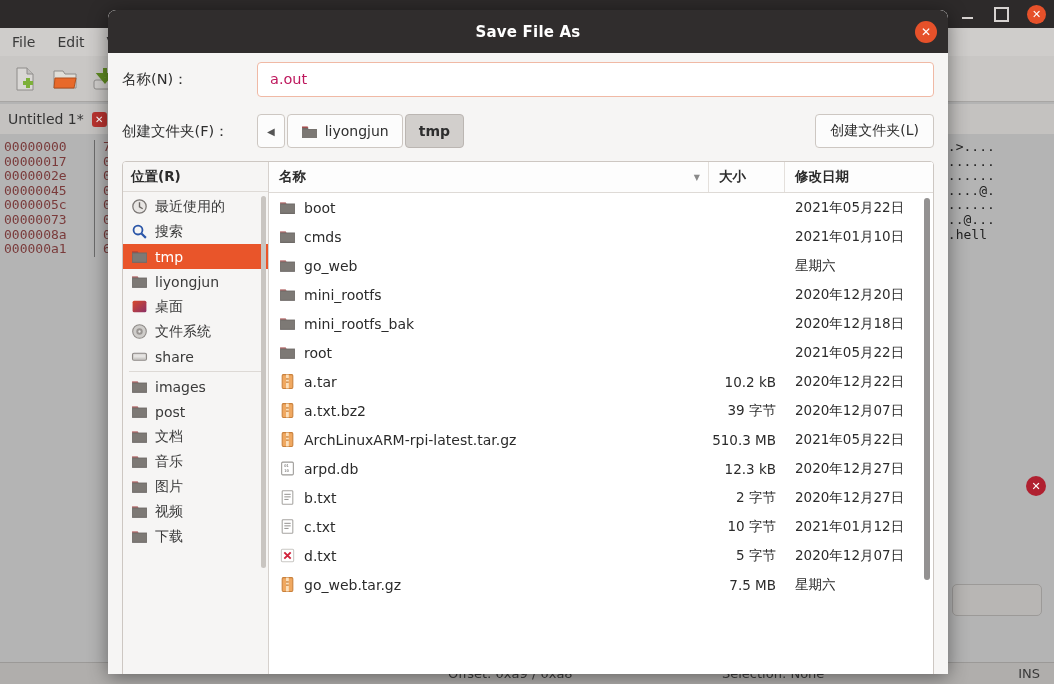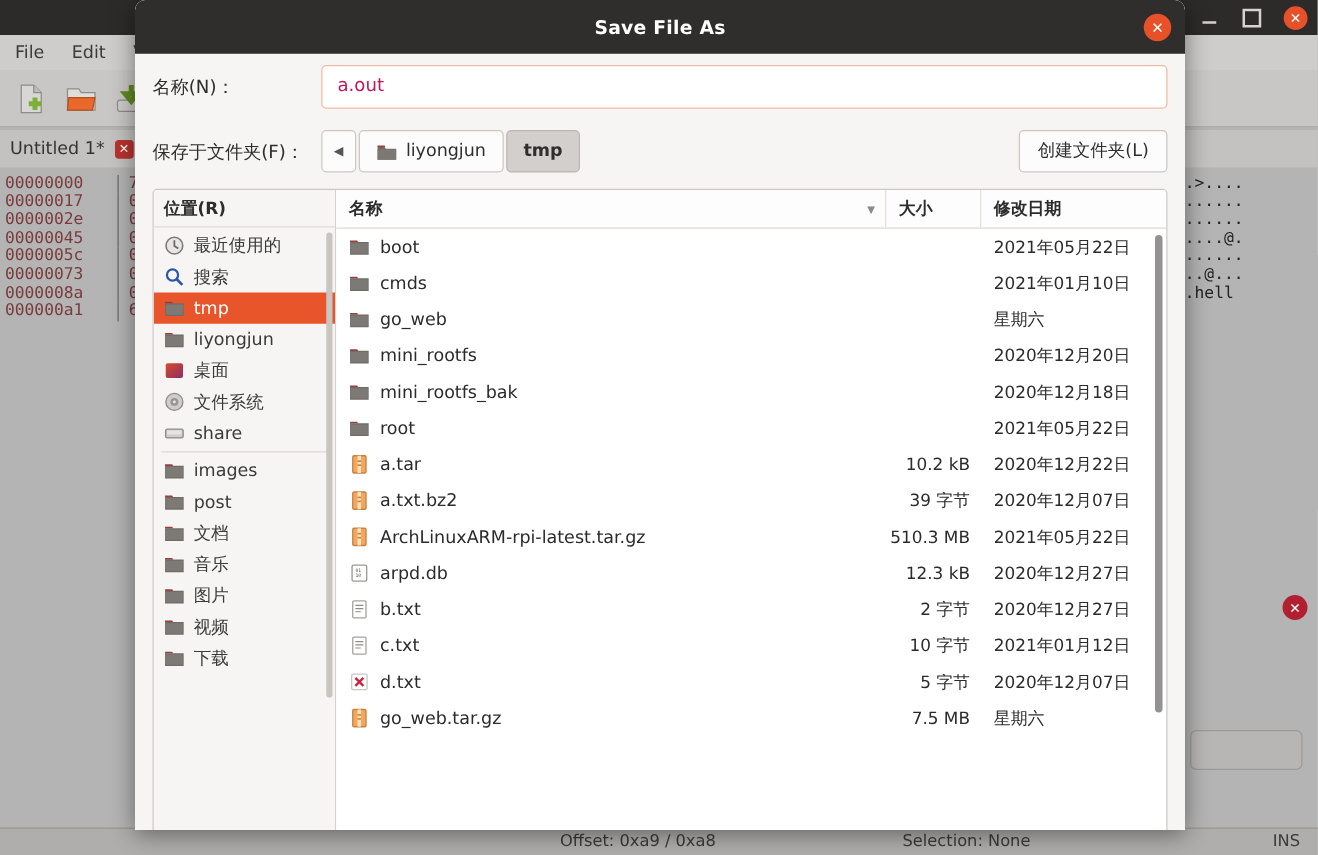--- a/index.html
+++ b/index.html
@@ -110,21 +110,21 @@
     position: absolute; bottom: 0; left: 0; right: 0; height: 22px;
     background: #b0aeac; border-top: 1px solid #9b9997;
     display: flex; align-items: center; font-size: 13px; color: #3a3a3a;
   }
   .sb-offset { position: absolute; left: 448px; }
   .sb-selection { position: absolute; left: 722px; }
   .sb-ins { position: absolute; right: 14px; }
 
   
   #dialog {
-    position: absolute; left: 108px; top: 0;
+    position: absolute; left: 108px; top: 10px;
     width: 840px; height: 664px;
     background: #f6f5f4;
     border-radius: 8px 8px 0 0;
     box-shadow: 0 3px 20px rgba(0,0,0,0.45);
     overflow: hidden;
   }
   .dlg-titlebar {
     height: 43px; background: #302d2d; position: relative;
     display: flex; align-items: center; justify-content: center;
     border-radius: 8px 8px 0 0;
@@ -365,21 +365,21 @@
   </div>
 
   <div class="dlg-body">
 
     <div class="field-row">
       <label class="field-label">名称(N)：</label>
       <input class="name-input" type="text" value="a.out" style="">
     </div>
 
     <div class="path-row">
-      <label class="field-label">保存于文件夹(F)：</label>
+      <label class="field-label">创建文件夹(F)：</label>
       <div class="pathbar">
         <div class="path-btn arrow">◀</div>
         <div class="path-btn">
           <svg class="ico" viewBox="0 0 16 16">
             <path d="M1 4h5l1.2 1.6H15V14H1z" fill="#6e6a67"></path>
             <path d="M1 3.2h5.2l.8 1.2H1z" fill="#a33a3a"></path>
             <path d="M1 6h14v8H1z" fill="#7c7874"></path>
           </svg>
           <span>liyongjun</span>
         </div>

